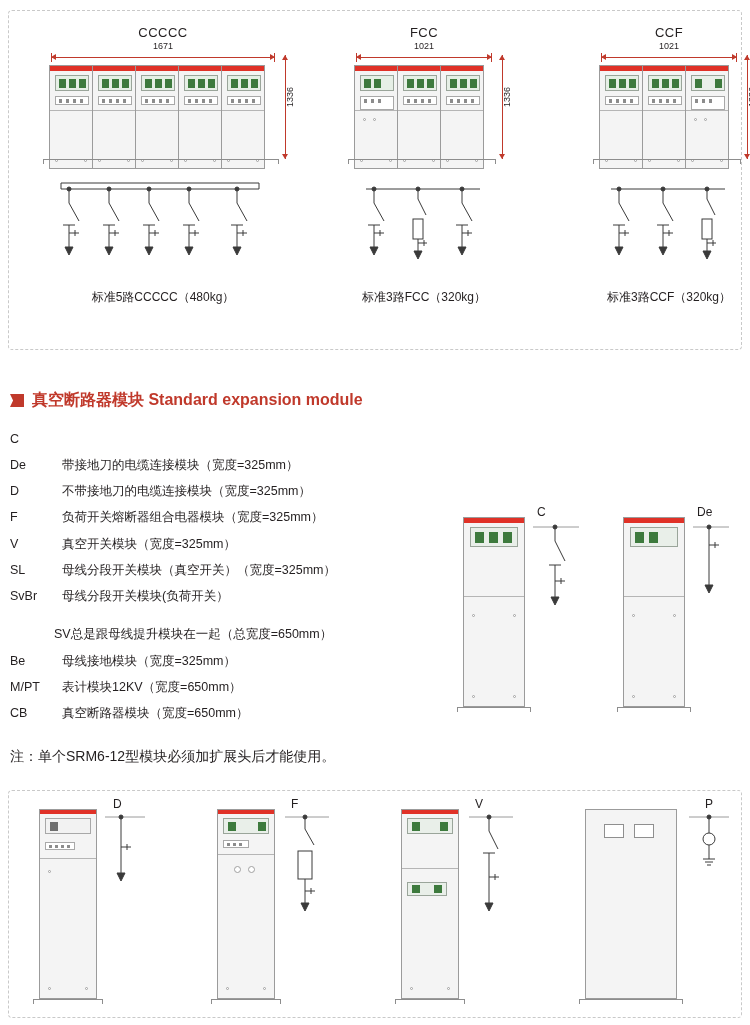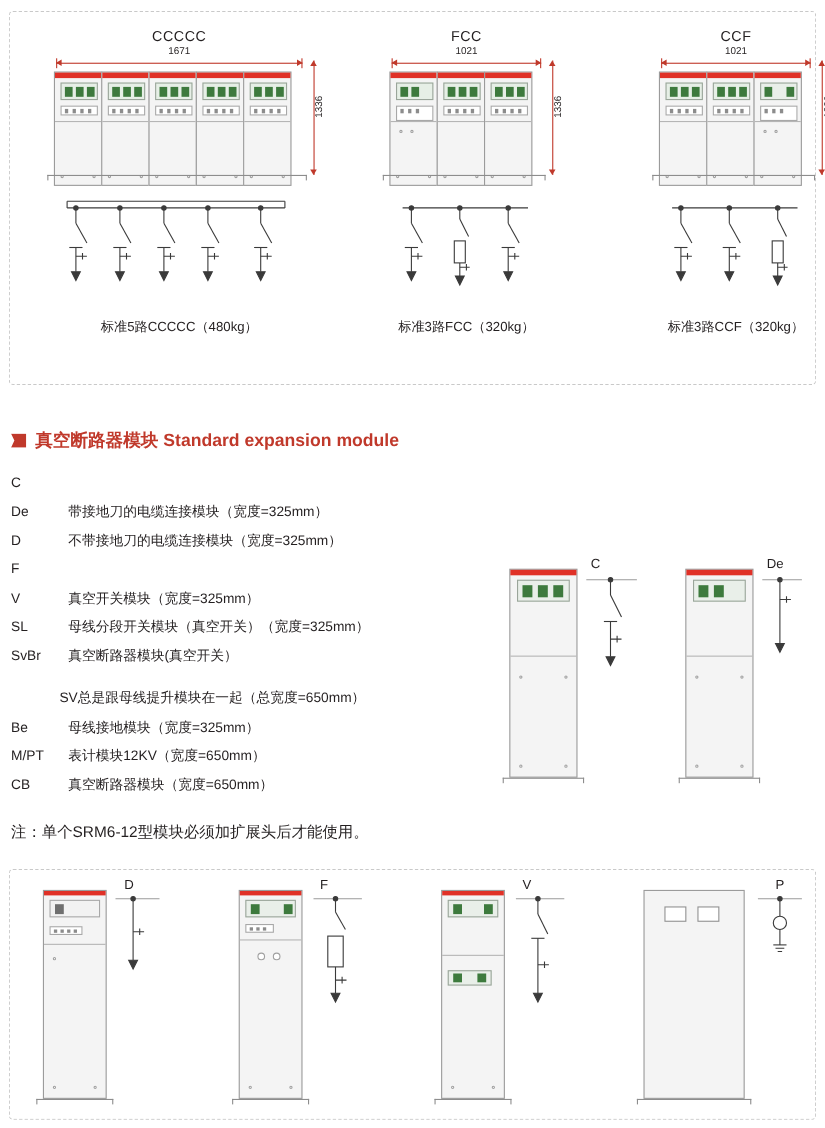--- a/index.html
+++ b/index.html
@@ -522,32 +522,33 @@
     <div class="lg-row">
       <span class="lg-key">De</span>
       <span class="lg-val">带接地刀的电缆连接模块（宽度=325mm）</span>
     </div>
     <div class="lg-row">
       <span class="lg-key">D</span>
       <span class="lg-val">不带接地刀的电缆连接模块（宽度=325mm）</span>
     </div>
     <div class="lg-row">
       <span class="lg-key">F</span>
+      <span class="lg-val">负荷开关熔断器组合电器模块（宽度=325mm）</span>
     </div>
     <div class="lg-row">
       <span class="lg-key">V</span>
       <span class="lg-val">真空开关模块（宽度=325mm）</span>
     </div>
     <div class="lg-row">
       <span class="lg-key">SL</span>
       <span class="lg-val">母线分段开关模块（真空开关）（宽度=325mm）</span>
     </div>
     <div class="lg-row">
       <span class="lg-key">SvBr</span>
-      <span class="lg-val">真空断路器模块(真空开关）</span>
+      <span class="lg-val">母线分段开关模块(负荷开关）</span>
     </div>
     <div class="lg-row sub" style="padding-left:44px;margin-top:23px;">
       <span class="lg-val">SV总是跟母线提升模块在一起（总宽度=650mm）</span>
     </div>
     <div class="lg-row">
       <span class="lg-key">Be</span>
       <span class="lg-val">母线接地模块（宽度=325mm）</span>
     </div>
     <div class="lg-row">
       <span class="lg-key">M/PT</span>

